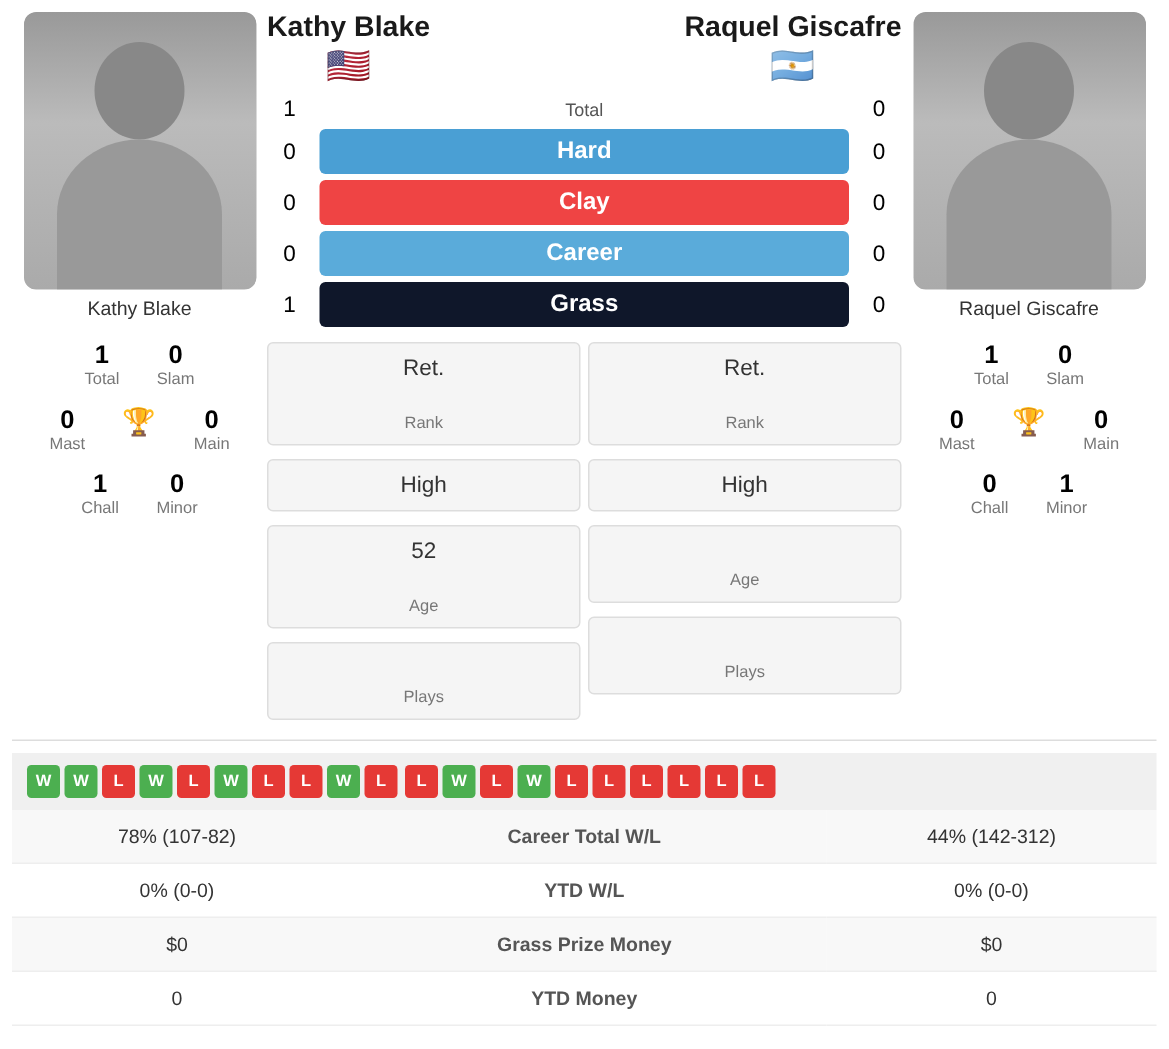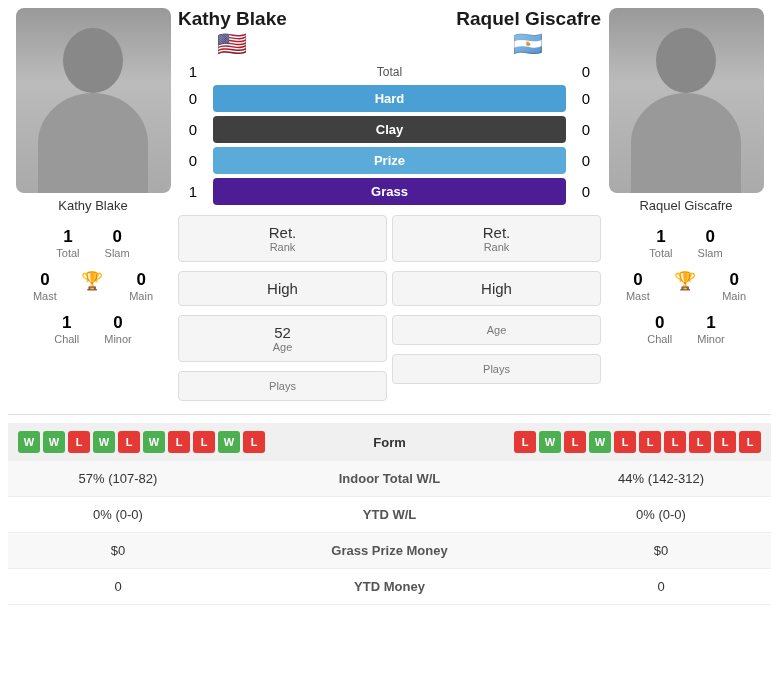--- a/index.html
+++ b/index.html
@@ -4,36 +4,36 @@
   <style>
     * { box-sizing: border-box; margin: 0; padding: 0; }
     body { font-family: Arial, sans-serif; background: #fff; width: 779px; min-height: 699px; font-size: 13px; }
     .player-avatar { width: 155px; height: 185px; background: #ccc; border-radius: 8px; display: flex; align-items: center; justify-content: center; overflow: hidden; }
     .avatar-silhouette { width: 100%; height: 100%; background: linear-gradient(180deg, #999 0%, #bbb 40%, #aaa 100%); border-radius: 8px; position: relative; }
     .avatar-head { width: 60px; height: 65px; background: #888; border-radius: 50%; position: absolute; top: 20px; left: 50%; transform: translateX(-50%); }
     .avatar-body { width: 110px; height: 100px; background: #999; border-radius: 50% 50% 0 0; position: absolute; bottom: 0; left: 50%; transform: translateX(-50%); }
 
     .player-name { font-size: 13px; color: #333; margin-top: 5px; text-align: center; }
     .trophy-icon { color: #FFD700; font-size: 18px; }
-    .surface-btn { padding: 6px 12px; border-radius: 4px; color: white; font-size: 13px; font-weight: bold; text-align: center; }
+    .surface-btn { padding: 6px 12px; border-radius: 4px; color: white; font-size: 16px; font-weight: bold; text-align: center; }
     .btn-hard { background: #4a9fd4; }
-    .btn-clay { background: #404040; }
+    .btn-clay { background: #ef4444; }
     .btn-indoor { background: #5aabda; }
-    .btn-grass { background: #4c1d95; }
+    .btn-grass { background: #0f172a; }
 
     
     .pstat-row { display: flex; justify-content: center; gap: 25px; margin-top: 6px; }
     .pstat { display: flex; flex-direction: column; align-items: center; }
     .pstat-val { font-size: 17px; font-weight: bold; }
     .pstat-lbl { font-size: 11px; color: #777; }
 
     
     .info-box { border: 1px solid #ddd; background: #f5f5f5; border-radius: 4px; padding: 8px 12px; text-align: center; margin-bottom: 5px; }
     .info-box-main { font-size: 15px; font-weight: normal; color: #333; }
-    .info-box-sub { font-size: 11px; color: #777; }
+    .info-box-sub { font-size: 11px; color: #777; margin-top: 22px; }
 
     .form-row { display: flex; align-items: center; background: #f0f0f0; padding: 8px 10px; gap: 5px; }
     .form-label { flex: 1; text-align: center; font-size: 13px; font-weight: bold; color: #333; }
     .form-badges { display: flex; gap: 3px; flex-wrap: wrap; }
     .badge { width: 22px; height: 22px; border-radius: 3px; color: white; font-size: 11px; font-weight: bold; display: flex; align-items: center; justify-content: center; }
     .badge-w { background: #4caf50; }
     .badge-l { background: #e53935; }
 
     .stats-table { width: 100%; border-collapse: collapse; }
     .stats-table tr { border-bottom: 1px solid #eee; }
@@ -139,21 +139,21 @@
         <div class="surface-btn btn-hard" style="flex:1;">Hard</div>
         <span style="width:30px;text-align:center;font-size:15px;">0</span>
       </div>
       <div style="display:flex; align-items:center; gap:5px; margin-bottom:4px;">
         <span style="width:30px;text-align:center;font-size:15px;">0</span>
         <div class="surface-btn btn-clay" style="flex:1;">Clay</div>
         <span style="width:30px;text-align:center;font-size:15px;">0</span>
       </div>
       <div style="display:flex; align-items:center; gap:5px; margin-bottom:4px;">
         <span style="width:30px;text-align:center;font-size:15px;">0</span>
-        <div class="surface-btn btn-indoor" style="flex:1;">Prize</div>
+        <div class="surface-btn btn-indoor" style="flex:1;">Career</div>
         <span style="width:30px;text-align:center;font-size:15px;">0</span>
       </div>
       <div style="display:flex; align-items:center; gap:5px; margin-bottom:4px;">
         <span style="width:30px;text-align:center;font-size:15px;">1</span>
         <div class="surface-btn btn-grass" style="flex:1;">Grass</div>
         <span style="width:30px;text-align:center;font-size:15px;">0</span>
       </div>
 
       <div style="display:flex; gap:5px; margin-top:6px;">
 
@@ -246,40 +246,39 @@
         <div class="badge badge-w">W</div>
         <div class="badge badge-l">L</div>
         <div class="badge badge-w">W</div>
         <div class="badge badge-l">L</div>
         <div class="badge badge-w">W</div>
         <div class="badge badge-l">L</div>
         <div class="badge badge-l">L</div>
         <div class="badge badge-w">W</div>
         <div class="badge badge-l">L</div>
       </div>
-    <div class="form-label">Form</div>
     <div class="form-badges" id="right-form-badges">
         <div class="badge badge-l">L</div>
         <div class="badge badge-w">W</div>
         <div class="badge badge-l">L</div>
         <div class="badge badge-w">W</div>
         <div class="badge badge-l">L</div>
         <div class="badge badge-l">L</div>
         <div class="badge badge-l">L</div>
         <div class="badge badge-l">L</div>
         <div class="badge badge-l">L</div>
         <div class="badge badge-l">L</div>
       </div>
   </div>
 
   <table class="stats-table">
     <tbody>
         <tr>
-      <td class="left-val">57% (107-82)</td>
-      <td class="center-lbl">Indoor Total W/L</td>
+      <td class="left-val">78% (107-82)</td>
+      <td class="center-lbl">Career Total W/L</td>
       <td class="right-val">44% (142-312)</td>
     </tr>
     <tr>
       <td class="left-val">0% (0-0)</td>
       <td class="center-lbl">YTD W/L</td>
       <td class="right-val">0% (0-0)</td>
     </tr>
     <tr>
       <td class="left-val">$0</td>
       <td class="center-lbl">Grass Prize Money</td>

